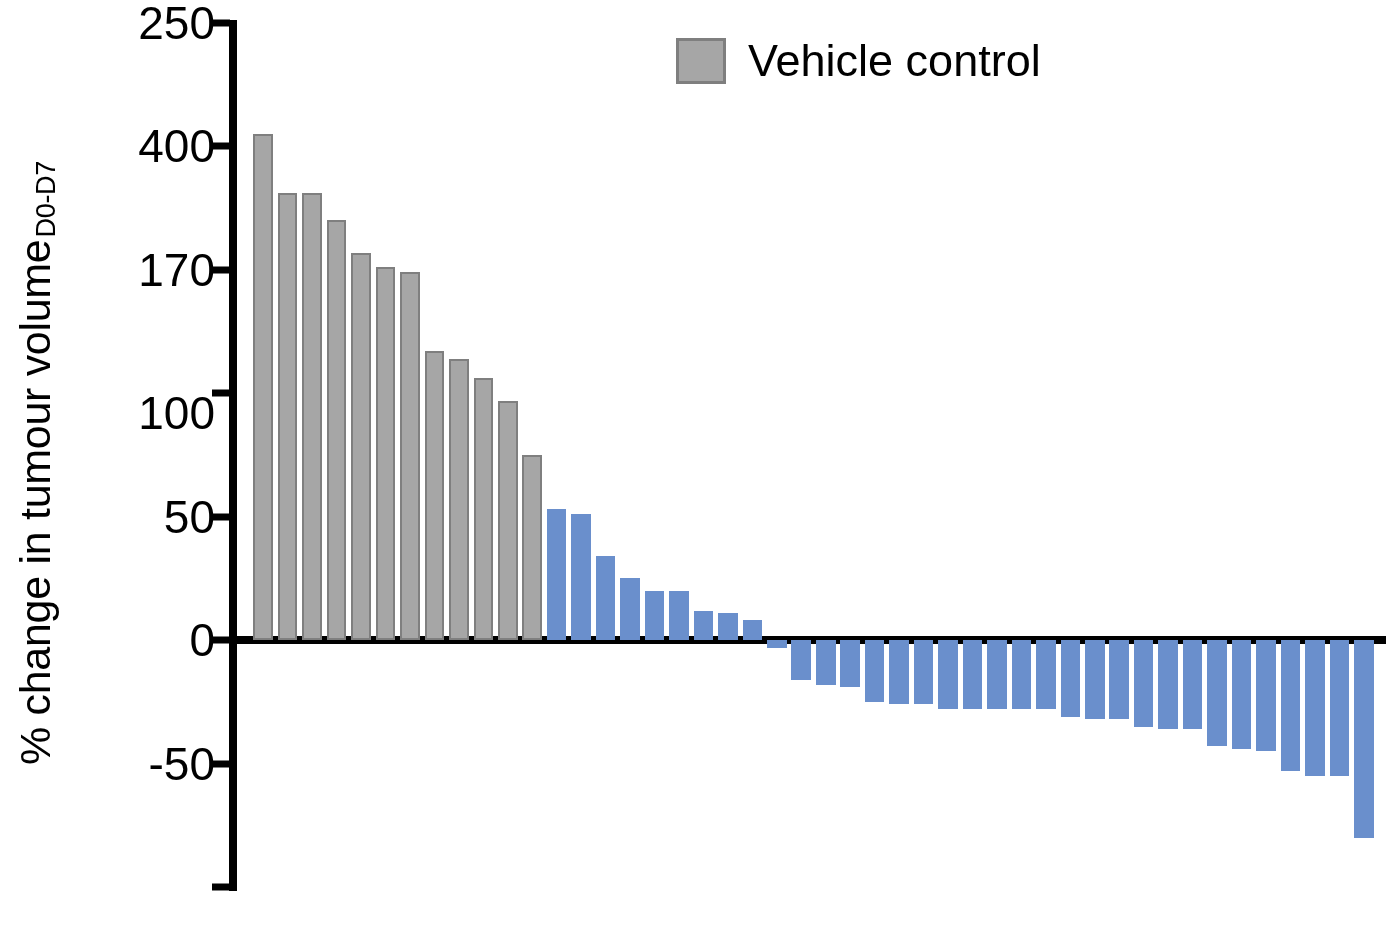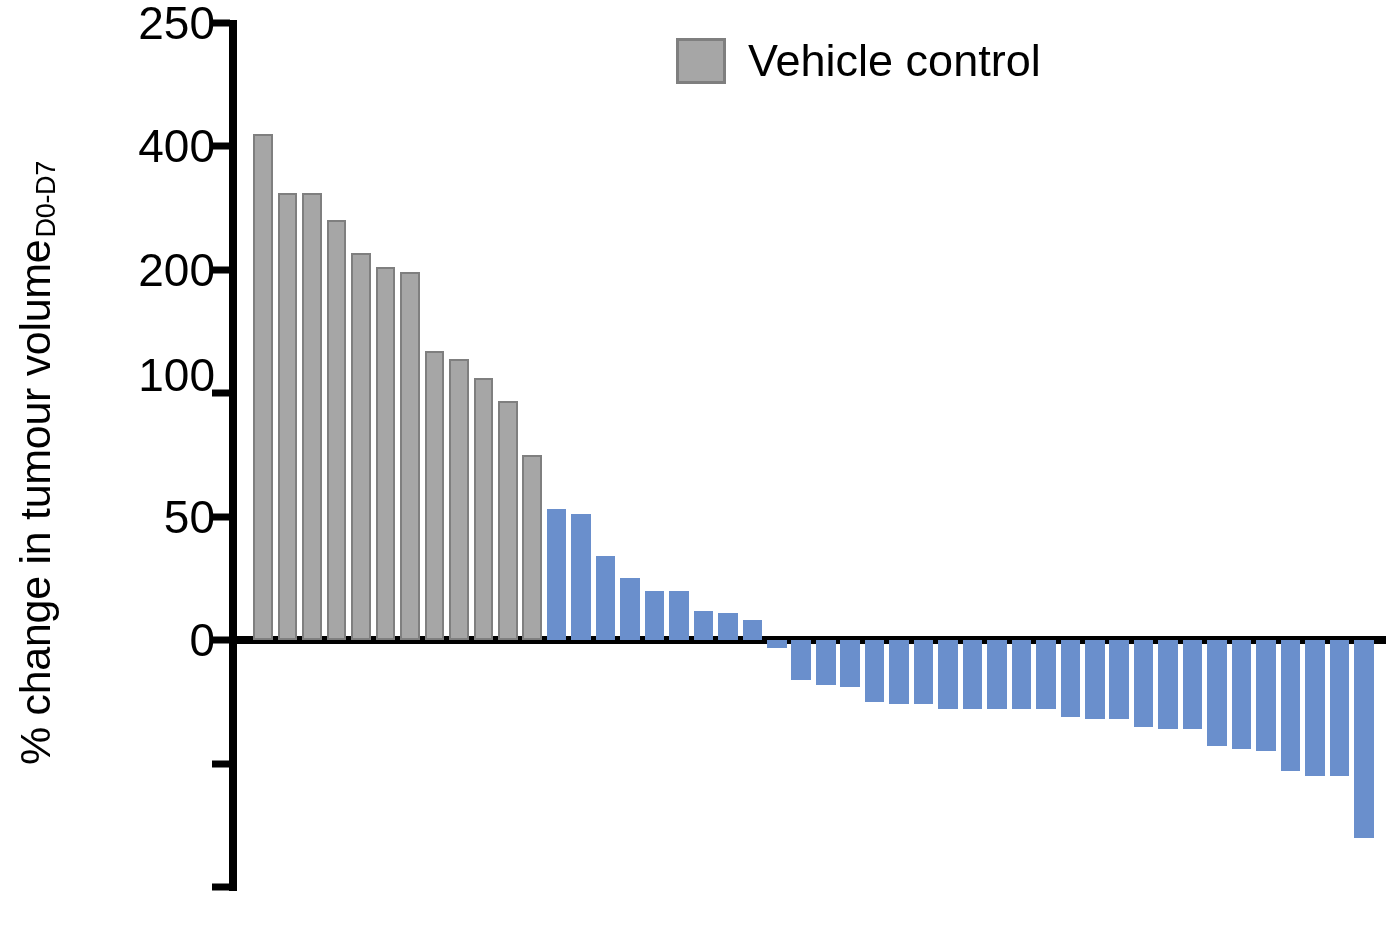--- a/index.html
+++ b/index.html
@@ -145,24 +145,25 @@
   <div id="ylabel-wrap">
     <div id="ylabel">
       <span>% change in tumour volume</span>
         <span class="sub">D0-D7</span>
     </div>
   </div>
 
   <div id="ticklabels">
       <div class="tick-label" style="top: 23px;">250</div>
       <div class="tick-label" style="top: 146.429px;">400</div>
-      <div class="tick-label" style="top: 269.857px;">200</div>
-      <div class="tick-label" style="top: 375px;">100</div>
+      <div class="tick-label" style="top: 269.857px;">170</div>
+      <div class="tick-label" style="top: 413px;">100</div>
       <div class="tick-label" style="top: 516.714px;">50</div>
       <div class="tick-label" style="top: 640.143px;">0</div>
+      <div class="tick-label" style="top: 763.571px;">-50</div>
     </div>
 
   <div id="axis-layer">
       <div class="axis-spine" style="left: 229px; top: 20px; width: 8px; height: 871px;"></div>
       <div class="tick-mark" style="left: 212px; top: 23px;"></div>
       <div class="tick-mark" style="left: 212px; top: 146.429px;"></div>
       <div class="tick-mark" style="left: 212px; top: 269.857px;"></div>
       <div class="tick-mark" style="left: 212px; top: 393.286px;"></div>
       <div class="tick-mark" style="left: 212px; top: 516.714px;"></div>
       <div class="tick-mark" style="left: 212px; top: 640.143px;"></div>

